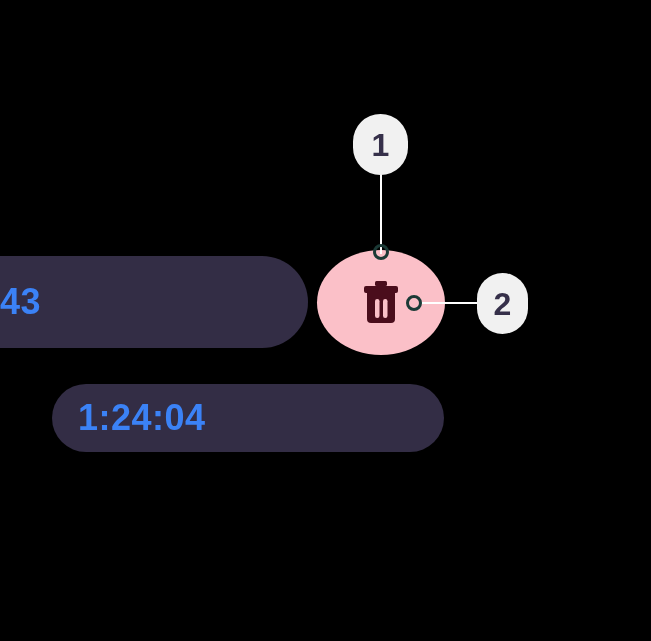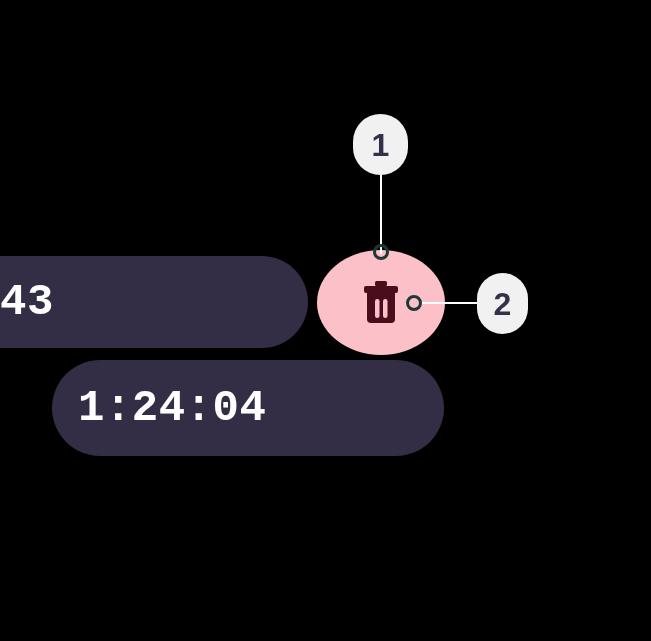--- a/index.html
+++ b/index.html
@@ -26,42 +26,41 @@
   
   .pill {
     position: absolute;
     background: #332D45;
     border-radius: 999px;
     display: flex;
     align-items: center;
     box-sizing: border-box;
   }
   .pill-label {
-    color: #ffffff;
-    font-size: 44px;
+    color: #3b82f6;
+    font-size: 36px;
     font-weight: 700;
     letter-spacing: 0.5px;
     white-space: nowrap;
     line-height: 1;
-    font-family: Liberation Mono, monospace;
   }
 
   #pill-count {
     left: -62px;
     top: 256px;
     width: 370px;
     height: 92px;
     padding-left: 62px;
   }
 
   #pill-timer {
     left: 52px;
-    top: 360px;
+    top: 384px;
     width: 392px;
-    height: 96px;
+    height: 68px;
     padding-left: 26px;
   }
 
   
   #delete-circle {
     position: absolute;
     left: 317px;
     top: 250px;
     width: 128px;
     height: 105px;

